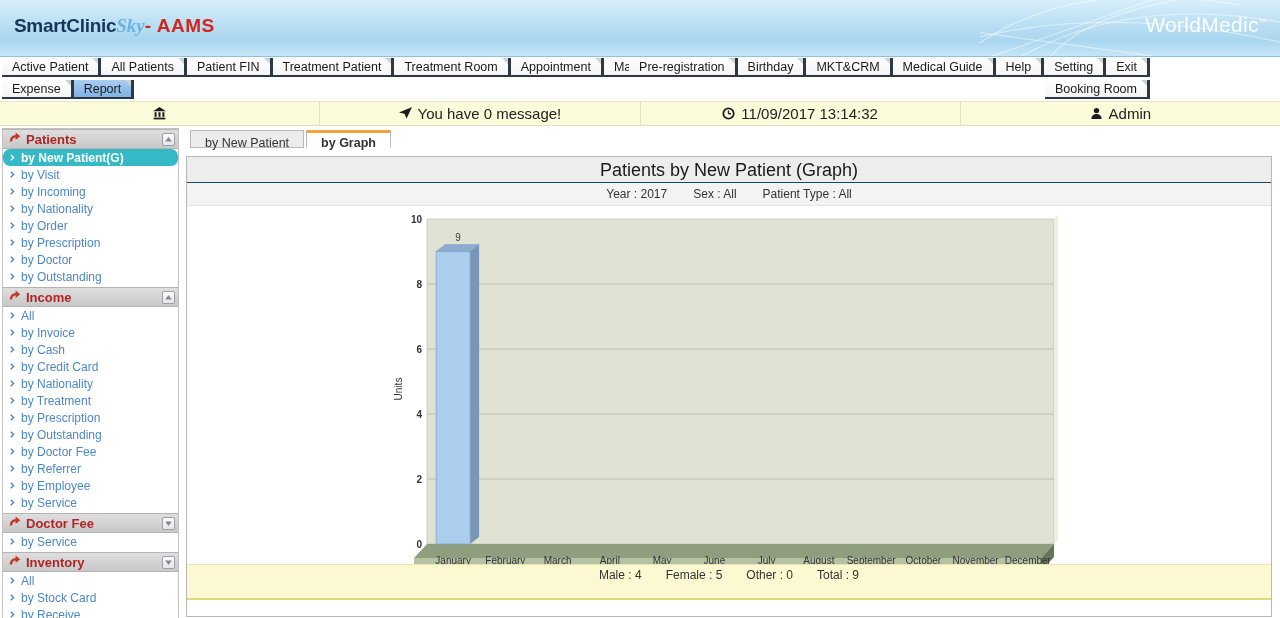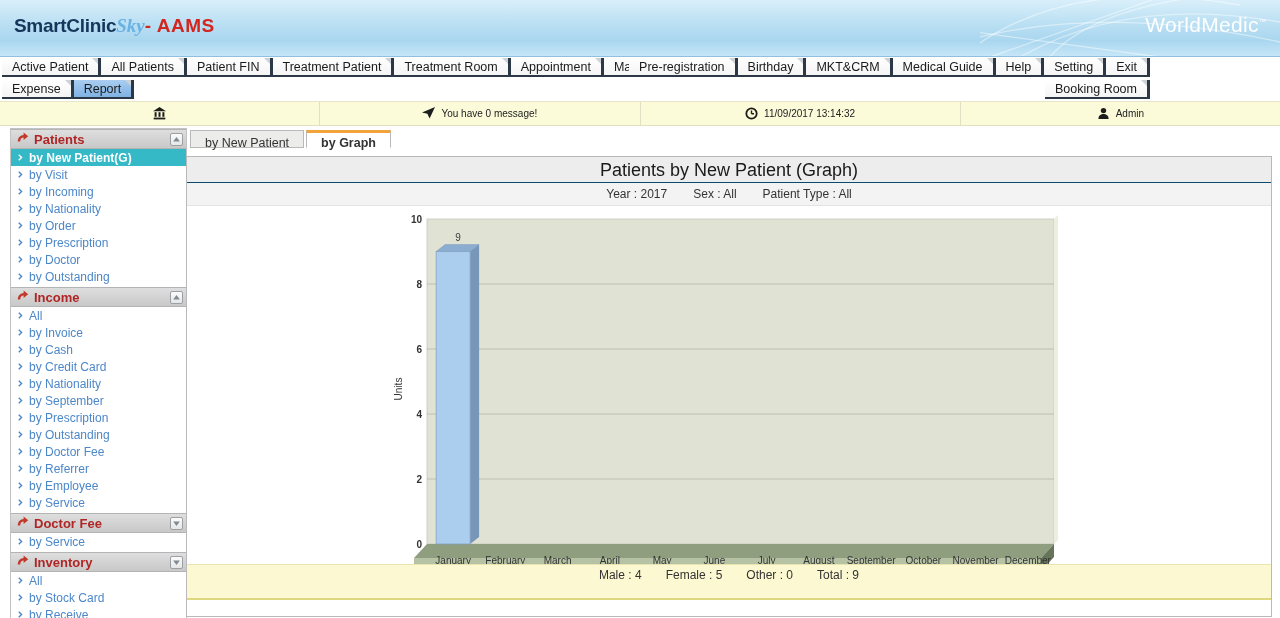--- a/index.html
+++ b/index.html
@@ -29,38 +29,38 @@
     border-right:3px solid #2c3845; border-bottom:2px solid #2c3845; }
   .mtab::after { content:""; position:absolute; top:0; right:0; width:0; height:0;
     border-top:6px solid #ccd2d6; border-left:6px solid transparent; }
   .mtab.active { background:linear-gradient(180deg,#aacdf0 0%,#7fb2e4 100%); }
 
   
   #statusbar { position:absolute; left:0; top:101px; width:1280px; height:25px;
     background:#fbfbda; border-top:1px solid #e6e6c8; border-bottom:1px solid #e0e0c2;
     display:flex; }
   .scell { flex:1 1 0; display:flex; align-items:center; justify-content:center;
-    gap:6px; border-right:1px solid #e0e0c4; font-size:10px; color:#222; }
+    gap:6px; border-right:1px solid #e0e0c4; font-size:15px; color:#222; }
   .scell:last-child { border-right:none; }
   .scell svg { display:block; }
 
   
-  #sidebar { position:absolute; left:10px; top:128px; width:177px; height:490px;
+  #sidebar { position:absolute; left:2px; top:128px; width:177px; height:490px;
     background:#fff; border:1px solid #c2c2c2; border-bottom:none; overflow:hidden; }
   .sec { margin-bottom:2px; }
   .sec-h { height:20px; display:flex; align-items:center; padding:0 3px 0 5px;
     background:linear-gradient(180deg,#dedede 0%,#c8c8c8 100%);
     border-top:1px solid #b4b4b4; border-bottom:1px solid #b4b4b4; }
   .sec-h .arrow { margin-right:5px; }
   .sec-title { font-size:13px; font-weight:bold; color:#b02525; flex:1; }
   .collapse-btn { width:13px; height:13px; border:1px solid #9aa0a6; border-radius:2px;
     background:linear-gradient(180deg,#fcfcfc,#e6e6e6); display:flex; align-items:center;
     justify-content:center; cursor:pointer; }
   .sitem { height:17px; display:flex; align-items:center; gap:4px; padding-left:5px;
-    font-size:12px; color:#4c87c8; cursor:pointer; white-space:nowrap; }
+    font-size:12px; color:#4c87c8; cursor:pointer; white-space:nowrap;border-radius:7px; }
   .sitem svg { flex:0 0 auto; }
   .sitem.selected { background:#35b9c7; color:#fff; font-weight:bold; }
 
   
   #vtabs { position:absolute; left:190px; top:130px; z-index:5; display:flex; }
   .vtab { height:18px; line-height:24px; padding:0 14px; font-size:12.5px; color:#333;
     background:#ecedea; border:1px solid #b9b9b9; margin-right:2px; cursor:pointer; }
   .vtab.active { background:#fff; border-top:3px solid #f2a33c; border-bottom:1px solid #fff;
     font-weight:bold; line-height:21px; }
 
@@ -311,21 +311,21 @@
           </g>
         </svg>
         <span>by Nationality</span>
       </div>
       <div class="sitem">
         <svg width="9" height="9" viewBox="0 0 13 13" style="color: rgb(76, 135, 200);">
           <g fill="#1d1d1d">
             <path d="M4,2.5 L8,6.5 L4,10.5" fill="none" stroke="currentColor" stroke-width="2"></path>
           </g>
         </svg>
-        <span>by September</span>
+        <span>by Treatment</span>
       </div>
       <div class="sitem">
         <svg width="9" height="9" viewBox="0 0 13 13" style="color: rgb(76, 135, 200);">
           <g fill="#1d1d1d">
             <path d="M4,2.5 L8,6.5 L4,10.5" fill="none" stroke="currentColor" stroke-width="2"></path>
           </g>
         </svg>
         <span>by Prescription</span>
       </div>
       <div class="sitem">

